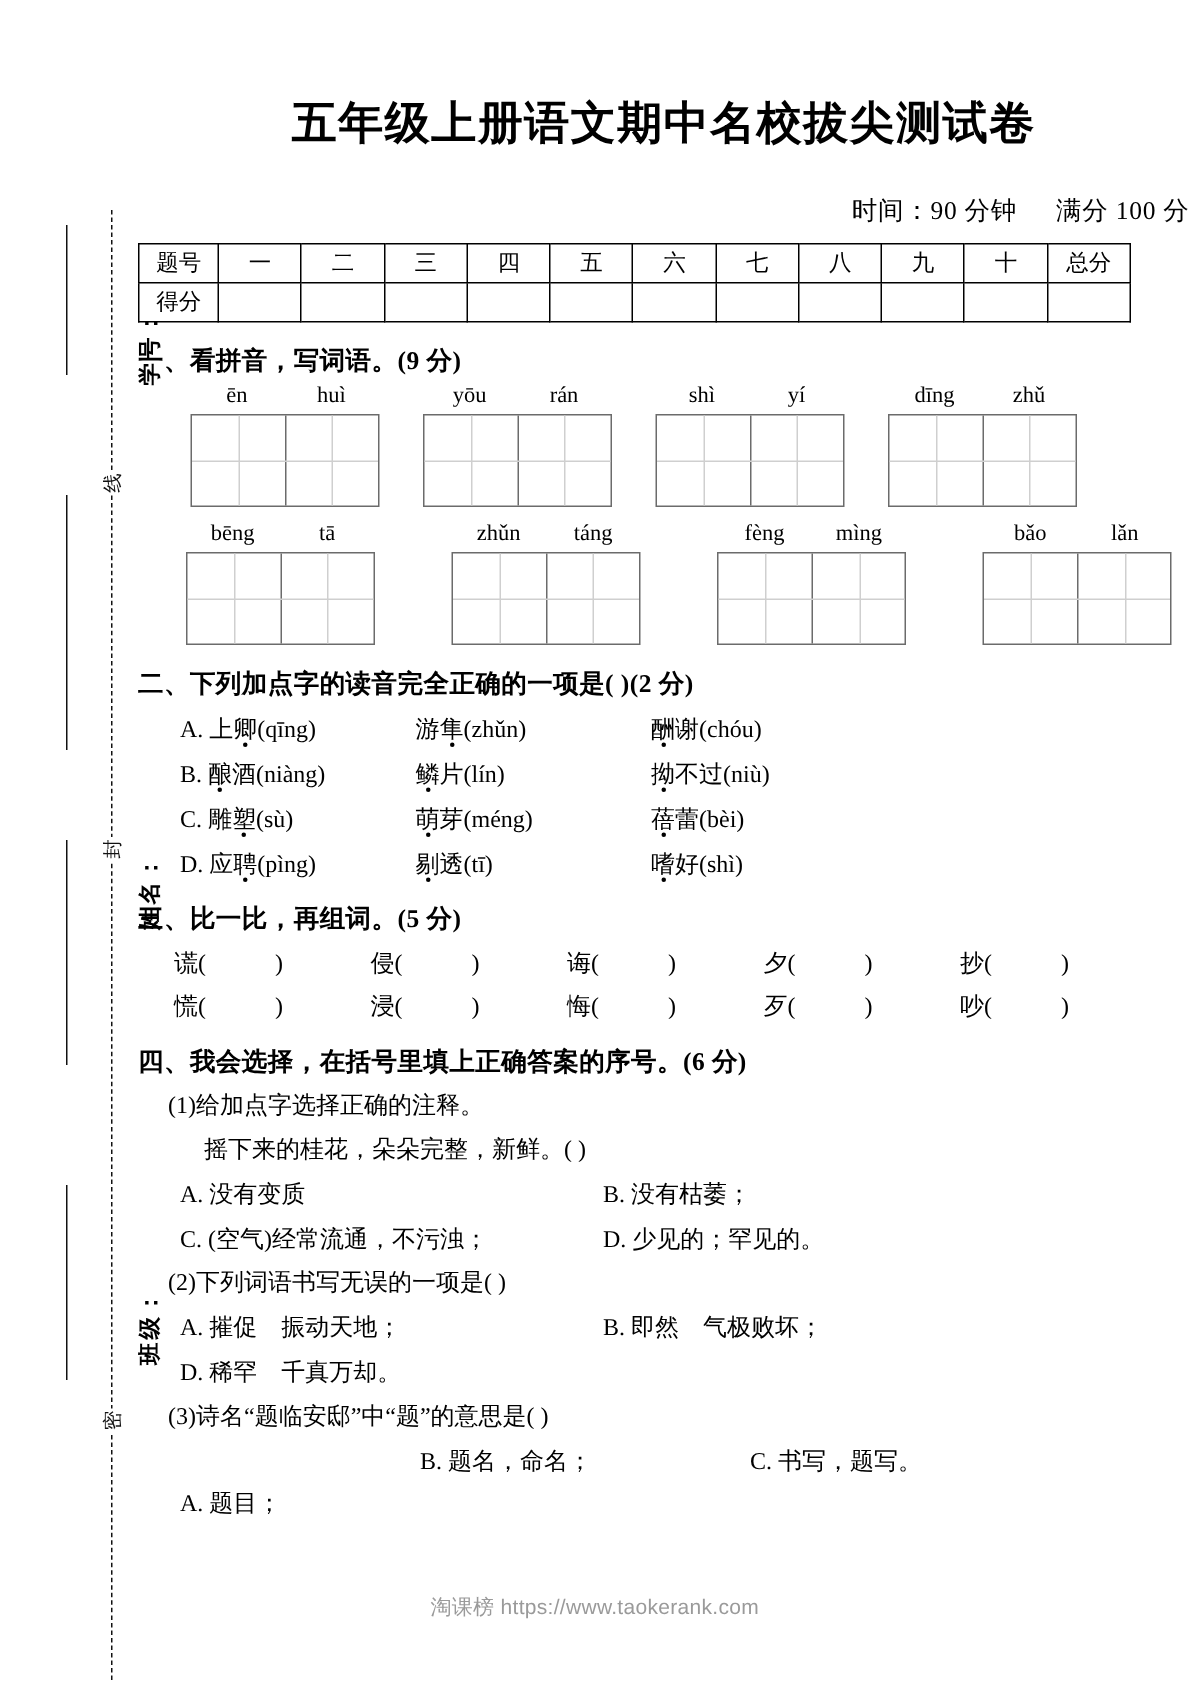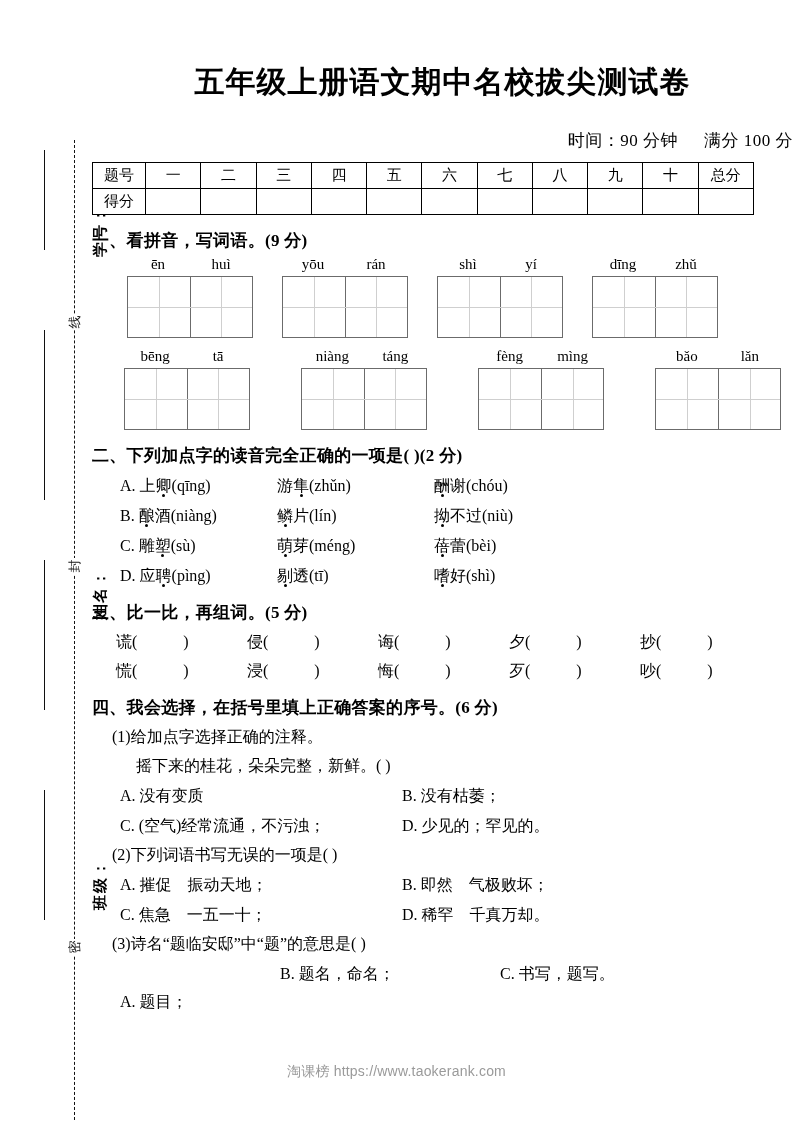--- a/index.html
+++ b/index.html
@@ -350,21 +350,21 @@
             <span>bēng</span>
             <span>tā</span>
           </div>
           <div class="grid-box">
             <div class="grid-cell"></div>
             <div class="grid-cell"></div>
           </div>
         </div>
         <div class="pinyin-item">
           <div class="pinyin-text">
-            <span>niàng</span>
+            <span>zhǔn</span>
             <span>táng</span>
           </div>
           <div class="grid-box">
             <div class="grid-cell"></div>
             <div class="grid-cell"></div>
           </div>
         </div>
         <div class="pinyin-item">
           <div class="pinyin-text">
             <span>fèng</span>
@@ -452,21 +452,20 @@
       <div>C. (空气)经常流通，不污浊；</div>
       <div>D. 少见的；罕见的。</div>
     </div>
 
     <div class="sub-q">(2)下列词语书写无误的一项是(        )</div>
     <div class="opt-row opt-2">
       <div>A. 摧促　振动天地；</div>
       <div>B. 即然　气极败坏；</div>
     </div>
     <div class="opt-row opt-2">
-      <div>C. 焦急　一五一十；</div>
       <div>D. 稀罕　千真万却。</div>
     </div>
 
     <div class="sub-q">(3)诗名“题临安邸”中“题”的意思是(        )</div>
     <div class="opt-row opt-3b">
       <div>A. 题目；</div>
       <div>B. 题名，命名；</div>
       <div>C. 书写，题写。</div>
     </div>
   </div>

